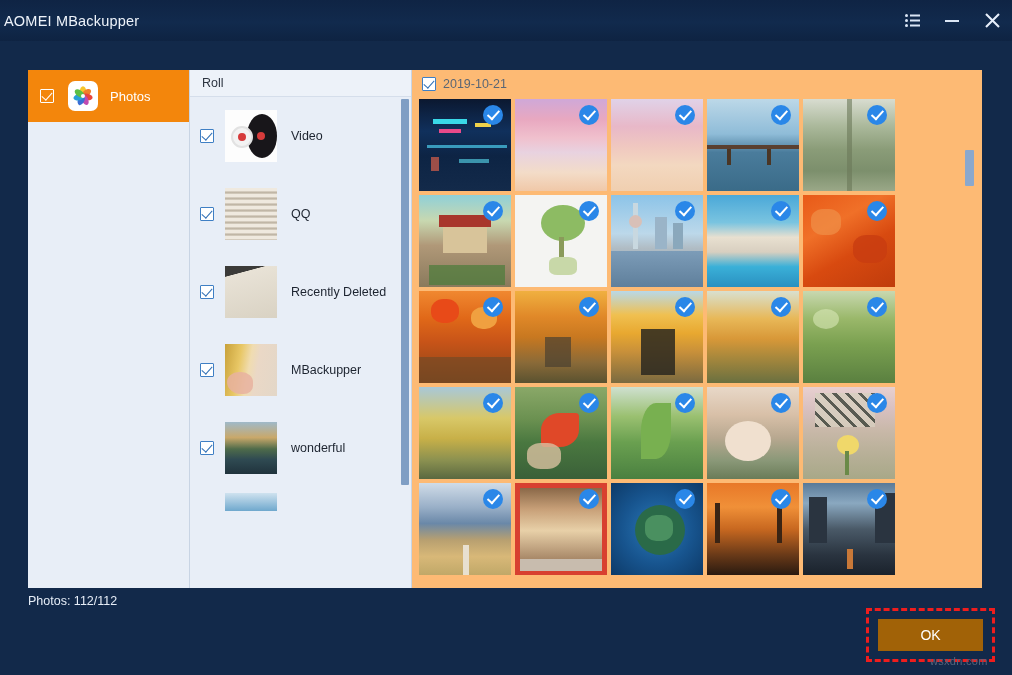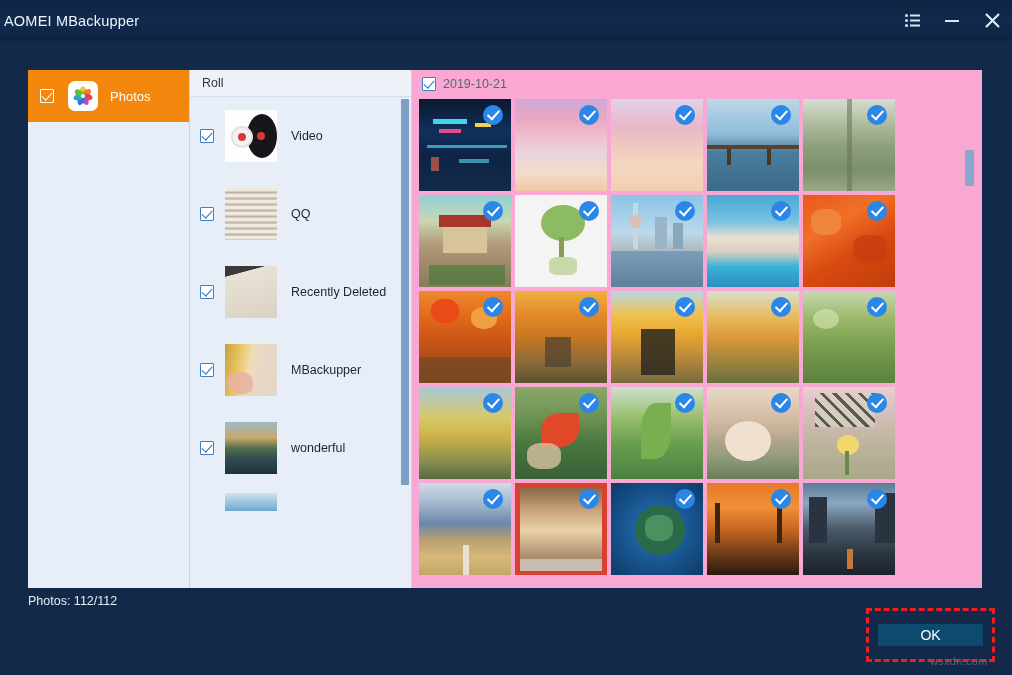--- a/index.html
+++ b/index.html
@@ -116,21 +116,21 @@
 
   .album-scroll {
     position: absolute; right: 2px; top: 29px;
     width: 8px; height: 386px;
     background: #7f9ec4; border-radius: 1px;
   }
 
   
   .grid-pane {
     flex: 1 1 auto; height: 518px;
-    background: #f9a8d4; position: relative; overflow: hidden;
+    background: #fdba74; position: relative; overflow: hidden;
   }
   .date-head {
     height: 28px; display: flex; align-items: center;
     padding-left: 10px; gap: 7px;
   }
   .date-text { font-size: 12.5px; color: #5a6675; }
   .grid {
     display: grid;
     grid-template-columns: repeat(5, 96px);
     gap: 0px;
@@ -164,22 +164,22 @@
     position: absolute; left: 28px; top: 594px;
     font-size: 12.5px; color: #e6edf7;
   }
   .ok-wrap {
     position: absolute; left: 866px; top: 608px;
     width: 129px; height: 54px;
     border: 3px dashed #ef1d1d;
     display: flex; align-items: center; justify-content: center;
   }
   .ok-btn {
-    width: 105px; height: 22px;
-    background: #0c4a6e; border: none; cursor: pointer;
+    width: 105px; height: 32px;
+    background: #a16207; border: none; cursor: pointer;
     color: #fff; font-size: 14px;
     font-family: "Liberation Sans", sans-serif;
   }
   .watermark {
     position: absolute; left: 930px; top: 655px;
     font-size: 11px; color: #54647d; letter-spacing: .3px;
   }
 </style>
 </head>
 <body>

